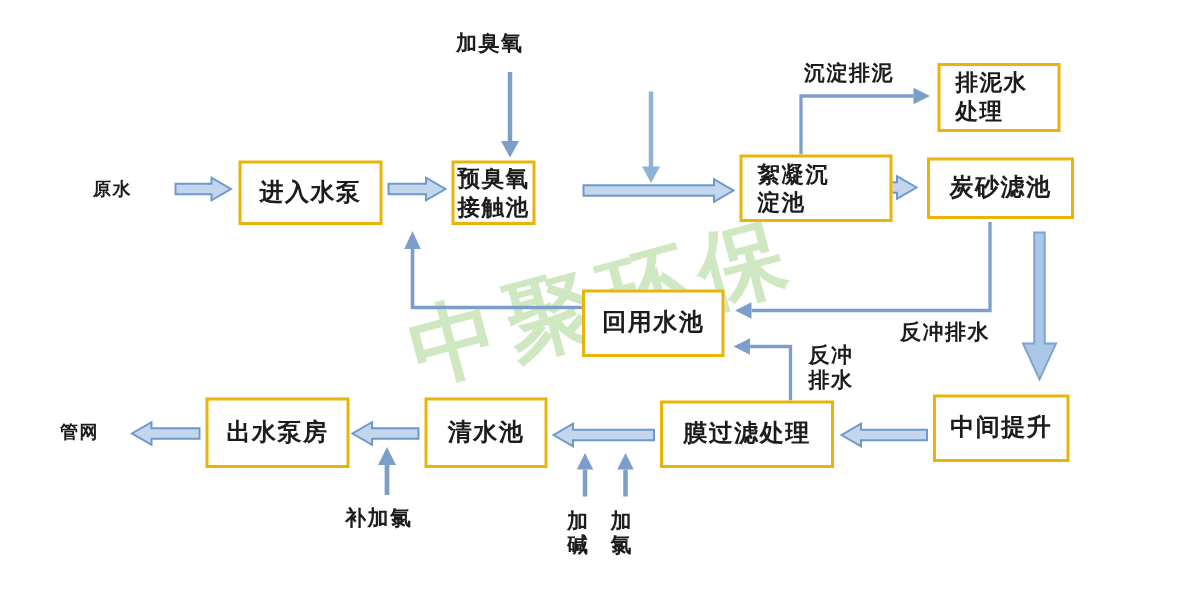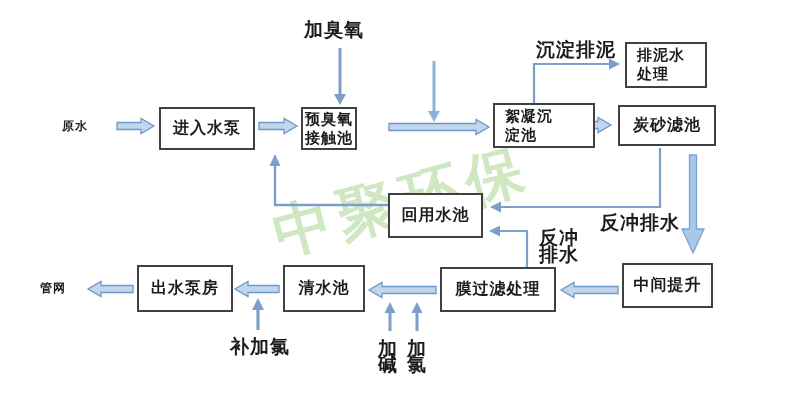--- a/index.html
+++ b/index.html
@@ -8,28 +8,28 @@
     font-family:"DejaVu Sans","Liberation Sans",sans-serif;color:#1c1c1c;
   }
   .layer{position:absolute;left:0;top:0;width:800px;height:400px;}
   .watermark{
     position:absolute;left:268px;top:168px;width:268px;height:66px;
     font-size:58px;font-weight:bold;letter-spacing:8px;line-height:66px;
     color:rgba(178,218,156,0.62);transform:rotate(-15deg);
     white-space:nowrap;user-select:none;z-index:1;text-align:center;
   }
   .box{
-    position:absolute;box-sizing:border-box;border:2px solid #404040;background:#ffffff;
+    position:absolute;box-sizing:border-box;border:2px solid #eab308;background:#ffffff;
     display:flex;align-items:center;justify-content:center;text-align:center;
     font-weight:bold;font-size:16px;letter-spacing:1px;white-space:pre-line;z-index:3;
   }
   .box.two{font-size:15px;line-height:19px;}
   .box.leftalign{justify-content:flex-start;text-align:left;padding-left:10px;}
   .lbl{
-    position:absolute;font-weight:bold;font-size:19px;letter-spacing:1px;
+    position:absolute;font-weight:bold;font-size:14px;letter-spacing:1px;
     white-space:pre-line;z-index:3;line-height:18px;
   }
   .lbl.big{font-size:12px;}
   svg{z-index:2;}
 </style>
 </head>
 <body>
 
 <div class="canvas">
 

